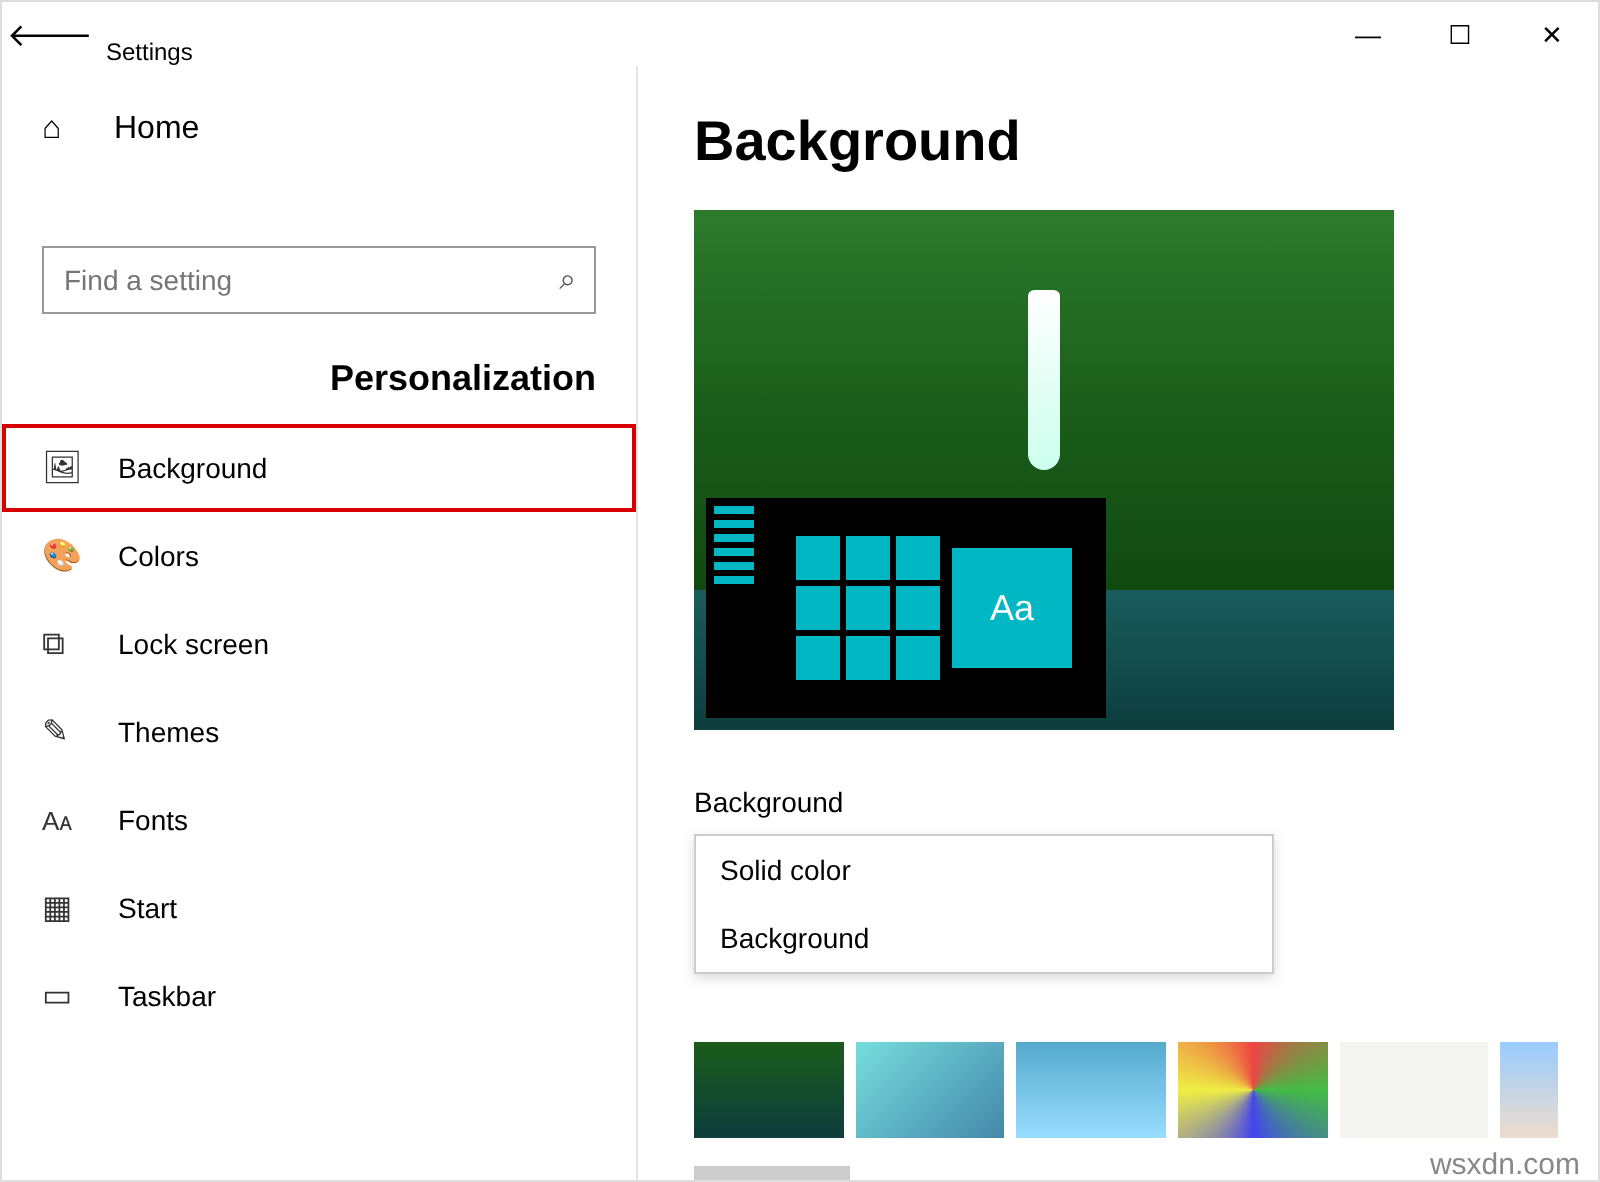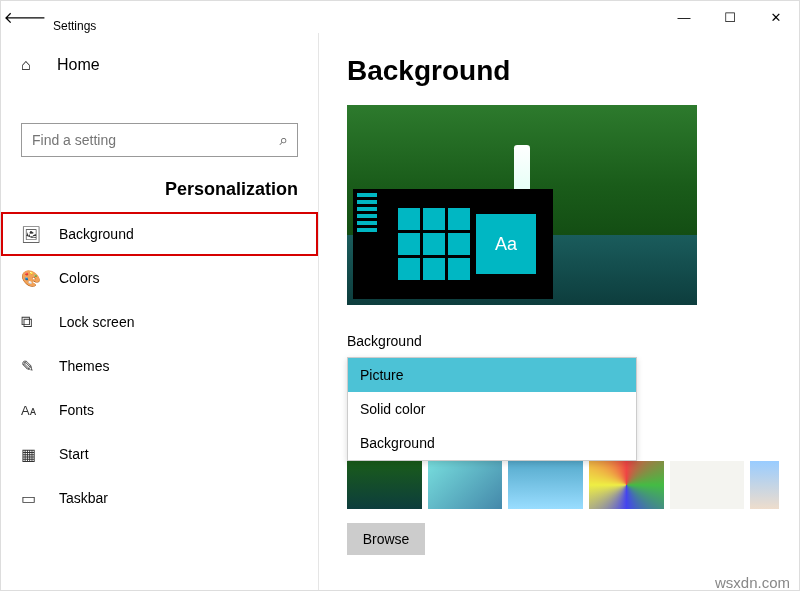--- a/index.html
+++ b/index.html
@@ -24,21 +24,21 @@
     
     .section-title { font-size: 18px; font-weight: 600; padding: 8px 20px 12px; text-align: right; }
     
     .nav-item { display: flex; align-items: center; height: 44px; padding: 0 20px; cursor: pointer; font-size: 14px; }
     .nav-item .icon { width: 20px; margin-right: 18px; font-size: 16px; color: #333; }
     .nav-item.selected { outline: 2px solid #d60000; outline-offset: -2px; }
     
     .main { flex: 1; padding: 22px 20px 0 28px; overflow: hidden; }
     .main h1 { font-size: 28px; font-weight: 600; margin-bottom: 18px; }
     
-    .preview { width: 350px; height: 200px; background: linear-gradient(#1a5c1a, #0d3d0d); position: relative; overflow: hidden; }
+    .preview { width: 350px; height: 260px; background: linear-gradient(#1a5c1a, #0d3d0d); position: relative; overflow: hidden; }
     .preview .sky { position:absolute; inset:0; background: linear-gradient(#2d7a2d 0%, #1a5c1a 40%, #0a3a0a 100%); }
     .preview .waterfall { position:absolute; left:50%; top:40px; width:16px; height:90px; background: linear-gradient(#fff, #cfe); transform: translateX(-50%); border-radius: 8px 8px 20px 20px; }
     .preview .lake { position:absolute; bottom:0; left:0; right:0; height:70px; background: linear-gradient(#1a5c5c, #0d3d3d); }
     .preview .panel { position: absolute; left: 6px; bottom: 6px; width: 200px; height: 110px; background: #000; display: flex; }
     .preview .p-left { width: 28px; background: #000; display: flex; flex-direction: column; gap:3px; padding:4px;}
     .preview .p-left span{height:4px; background:#00b7c3;}
     .preview .p-main { flex:1; background:#000; display:flex; align-items:center; justify-content:center; gap:6px; padding:6px;}
     .preview .tiles{ display:grid; grid-template-columns: repeat(3, 22px); grid-auto-rows:22px; gap:3px;}
     .preview .tiles div{ background:#00b7c3;}
     .preview .bigtile{ width:60px; height:60px; background:#00b7c3; display:flex; align-items:center; justify-content:center; color:#fff; font-size:18px;}
@@ -146,21 +146,20 @@
             </div>
           <div class="bigtile">Aa</div>
         </div>
       </div>
     </div>
 
     <div class="field-label">Background</div>
 
     <div style="position:relative;">
       <div class="dropdown" style="position:absolute; z-index:2;">
-        <div class="opt sel">Picture</div>
         <div class="opt">Solid color</div>
         <div class="opt">Background</div>
       </div>
 
       <div class="thumbs" style="padding-top:104px; position:relative; z-index:1;">
         <div class="thumb t1"></div>
         <div class="thumb t2"></div>
         <div class="thumb t3"></div>
         <div class="thumb t4"></div>
         <div class="thumb t5"></div>

